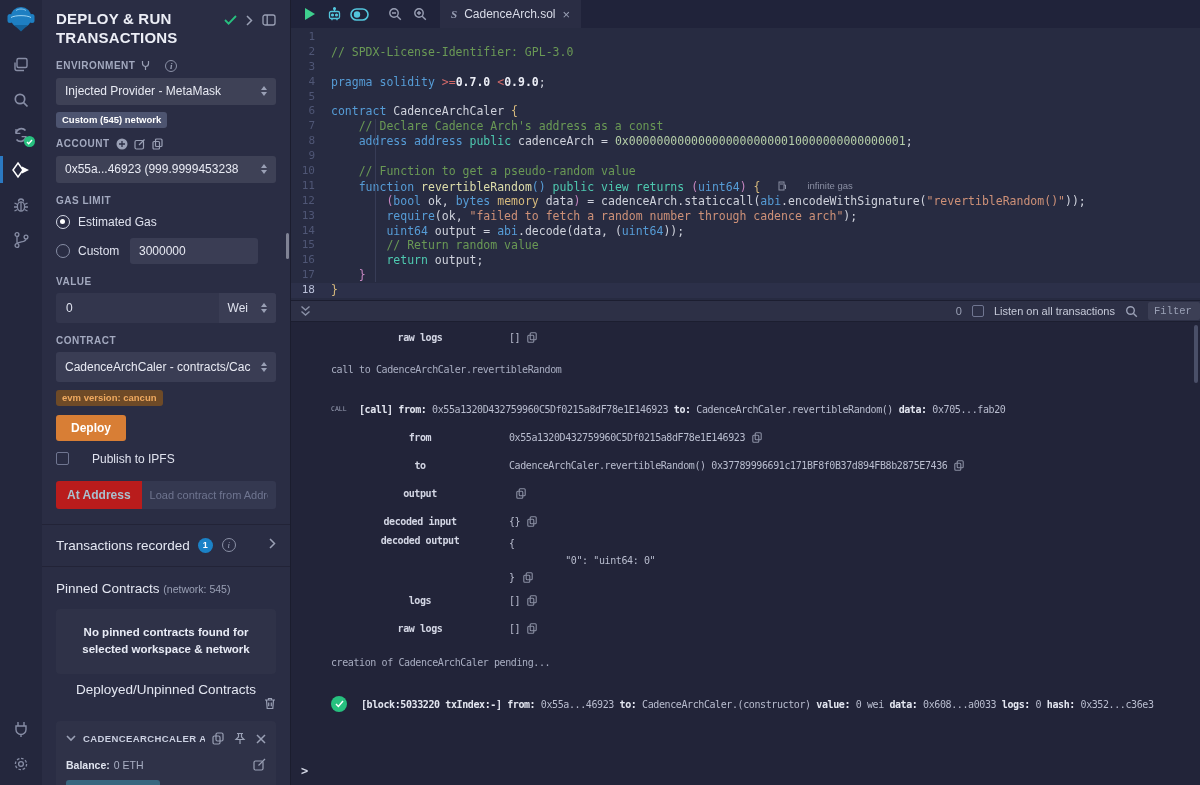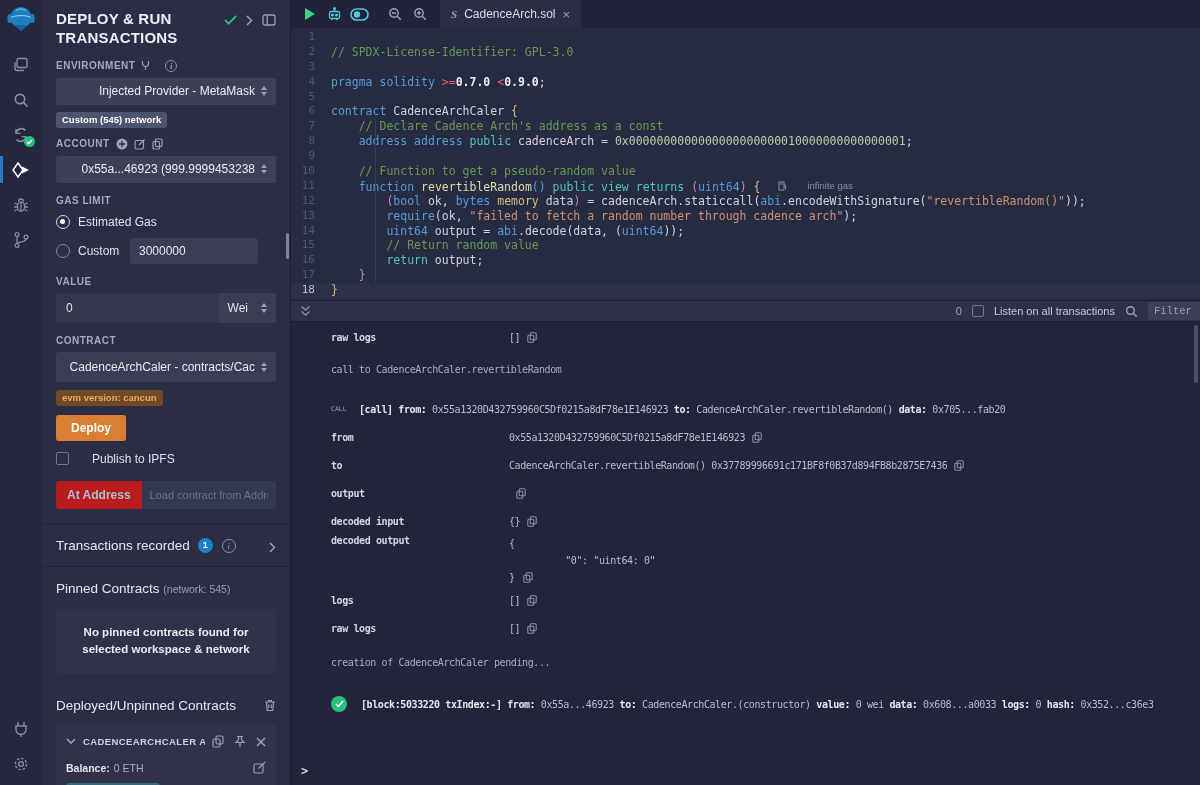--- a/index.html
+++ b/index.html
@@ -19,21 +19,21 @@
   .badge-check { position:absolute; right:7px; bottom:5px; width:11px; height:11px; border-radius:50%; background:#27c07f; display:flex; align-items:center; justify-content:center; }
 
   
   .panel { position:absolute; left:42px; top:0; width:248px; height:785px; background:#2a2d44; padding:10px 14px 0 14px; overflow:hidden; }
   .p-head { display:flex; align-items:flex-start; }
   .p-title { font-size:15px; font-weight:bold; color:#eceef6; width:160px; line-height:1.25; letter-spacing:.2px; }
   .p-head-icons { margin-left:auto; display:flex; align-items:center; gap:9px; padding-top:4px; color:#9aa0b5; }
   .lbl-row { display:flex; align-items:center; gap:6px; font-size:10px; font-weight:bold; letter-spacing:.5px; color:#a3a9bf; }
   .sect { margin-top:12px; }
   .select { margin-top:6px; height:27px; background:#3e4156; border-radius:3px; display:flex; align-items:center; padding:0 9px; font-size:12px; color:#e8eaf3; cursor:pointer; }
-  .select .clip { white-space:nowrap; overflow:hidden; flex:1;text-align:right; }
+  .select .clip { white-space:nowrap; overflow:hidden; flex:1; }
   .stepper { margin-left:6px; flex:none; display:flex; flex-direction:column; gap:2px; align-items:center; }
   .stepper i { width:0; height:0; border-left:3.5px solid transparent; border-right:3.5px solid transparent; }
   .stepper .up { border-bottom:4px solid #9aa0b5; }
   .stepper .dn { border-top:4px solid #9aa0b5; }
   .net-badge { display:inline-block; margin-top:7px; background:#4d5470; color:#fff; font-size:9.5px; font-weight:bold; padding:2px 6px 3px; border-radius:3px; }
   .radio-row { display:flex; align-items:center; gap:8px; margin-top:9px; font-size:12px; color:#dfe2ee; }
   .radio { width:14px; height:14px; border-radius:50%; border:1.5px solid #878da5; flex:none; position:relative; }
   .radio.on { border-color:#d5d9e6; }
   .radio.on::after { content:''; position:absolute; left:3px; top:3px; width:5px; height:5px; border-radius:50%; background:#ffffff; }
   .gas-input { width:128px; height:26px; background:#3a3d54; border:none; border-radius:3px; color:#e8eaf3; font-size:12px; padding:0 9px; font-family:"Liberation Sans",sans-serif; }
@@ -42,29 +42,29 @@
   .unitbox { height:100%; display:flex; align-items:center; gap:7px; padding:0 9px; background:#3a3d54; border-radius:0 3px 3px 0; font-size:12px; color:#dfe2ee; cursor:pointer; }
   .evm-badge { display:inline-block; margin-top:8px; background:#6e4a27; color:#efa95f; font-size:9.5px; font-weight:bold; padding:2px 6px 3px; border-radius:3px; }
   .deploy-btn { display:inline-block; margin-top:9px; background:#d87e35; color:#fff; font-size:12px; font-weight:bold; border:none; border-radius:3px; padding:6px 15px; cursor:pointer; font-family:"Liberation Sans",sans-serif; }
   .chk-row { display:flex; align-items:center; gap:23px; margin-top:11px; font-size:12px; color:#dfe2ee; }
   .chk { width:13px; height:13px; border:1px solid #707691; border-radius:2px; background:transparent; flex:none; }
   .ataddr { margin-top:15px; display:flex; height:28px; }
   .ataddr-btn { background:#b91c1c; color:#a9c0ce; border:none; font-weight:bold; font-size:12px; padding:0 11px; border-radius:3px 0 0 3px; cursor:pointer; font-family:"Liberation Sans",sans-serif; }
   .ataddr-input { flex:1; min-width:0; background:#343850; border:none; border-radius:0 3px 3px 0; font-size:11px; color:#c6cad9; padding:0 8px; font-family:"Liberation Sans",sans-serif; }
   .ataddr-input::placeholder { color:#6f7590; }
   .divider { margin:15px -14px 0 -14px; border-top:1px solid #222337; }
-  .txrec { display:flex; align-items:flex-end; padding:13px 0; }
+  .txrec { display:flex; align-items:flex-start; padding:13px 0; }
   .txrec-label { font-size:13.5px; color:#e4e7f2; }
   .count-badge { margin-left:8px; width:15px; height:15px; border-radius:50%; background:#1b82c7; color:#fff; font-size:9px; font-weight:bold; display:flex; align-items:center; justify-content:center; }
   .info-ic { margin-left:9px; width:14px; height:14px; border-radius:50%; border:1px solid #8a90a6; color:#9aa0b5; font-size:9px; display:flex; align-items:center; justify-content:center; font-family:"Liberation Serif",serif; font-style:italic; }
   .chev-right { margin-left:auto; color:#9aa0b5; }
   .pinned-title { padding-top:14px; font-size:13.5px; color:#e4e7f2; }
   .pinned-title small { font-size:10.5px; color:#9aa0b5; font-weight:normal; }
   .empty-box { margin-top:13px; background:#2f3248; border-radius:4px; padding:15px 12px; text-align:center; font-size:11.5px; font-weight:bold; color:#e8ebf5; line-height:1.55; }
-  .dep-head { margin-top:24px; display:flex; align-items:center; }
+  .dep-head { margin-top:8px; display:flex; align-items:center;flex-direction:column; }
   .dep-title { font-size:13.5px; color:#e4e7f2; }
   .dep-head .trash { margin-left:auto; color:#9aa0b5; cursor:pointer; }
   .card { margin-top:11px; background:#2f3248; border-radius:4px; padding:11px 10px 16px; }
   .card-head { display:flex; align-items:center; gap:7px; color:#9aa0b5; }
   .card-name { font-size:9.5px; font-weight:bold; letter-spacing:.4px; color:#ccd1e2; white-space:nowrap; overflow:hidden; flex:1; }
   .card-ic { display:flex; gap:10px; align-items:center; color:#9aa0b5; }
   .bal-row { margin-top:13px; display:flex; align-items:center; font-size:10.5px; }
   .bal-lbl { font-weight:bold; color:#dfe3ee; }
   .bal-val { color:#aab0c4; margin-left:4px; }
   .bal-row .edit { margin-left:auto; color:#9aa0b5; }
@@ -97,21 +97,21 @@
   .termbar { position:absolute; top:300px; left:0; right:0; height:22px; background:#2d3046; border-top:1px solid #1c1e30; border-bottom:1px solid #1c1e30; display:flex; align-items:center; padding:0 0 0 9px; overflow:hidden; }
   .termbar-right { margin-left:auto; display:flex; align-items:center; gap:10px; }
   .t-count { font-size:11px; color:#9aa0b5; }
   .t-chk { width:12px; height:12px; border:1px solid #707691; border-radius:2px; }
   .t-listen { font-size:11px; color:#c6cad9; white-space:nowrap; }
   .t-filter { width:52px; height:18px; background:#3c3f55; border:none; border-radius:2px; font-size:10.5px; color:#9aa0b5; padding:0 6px; font-family:Liberation Mono, monospace; flex:none; }
   .t-filter::placeholder { color:#9aa0b5; }
 
   .terminal { position:absolute; top:323px; left:0; right:0; bottom:0; background:#222439; font-family:"DejaVu Sans Mono",monospace; overflow:hidden; }
   .trow { min-height:28px; display:flex; align-items:center; padding-left:40px; font-size:10px; letter-spacing:-.4px; color:#b9bdcf; }
-  .trow .tlabel { width:178px; flex:none; font-weight:bold; color:#d3d6e4; }
+  .trow .tlabel { width:178px; flex:none; font-weight:bold; color:#d3d6e4;text-align:center; }
   .tval { display:flex; align-items:center; gap:7px; }
   .copy-ic { color:#8a8fa3; flex:none; cursor:pointer; }
   .trow.ttext { color:#a9aec2; }
   .callbadge { width:28px; flex:none; font-size:6.5px; letter-spacing:0; text-transform:uppercase; color:#9aa0b5; }
   .segb { font-weight:bold; color:#e3e6f0; }
   .segn { color:#b9bdcf; }
   .trow.kvml { align-items:flex-start; }
   .kvml-lines div { line-height:17px; }
   .okcirc { width:16px; height:16px; border-radius:50%; background:#27c07f; flex:none; margin-right:14px; display:flex; align-items:center; justify-content:center; }
   .prompt { position:absolute; left:10px; bottom:7px; font-size:12px; font-weight:bold; color:#d3d6e4; }

